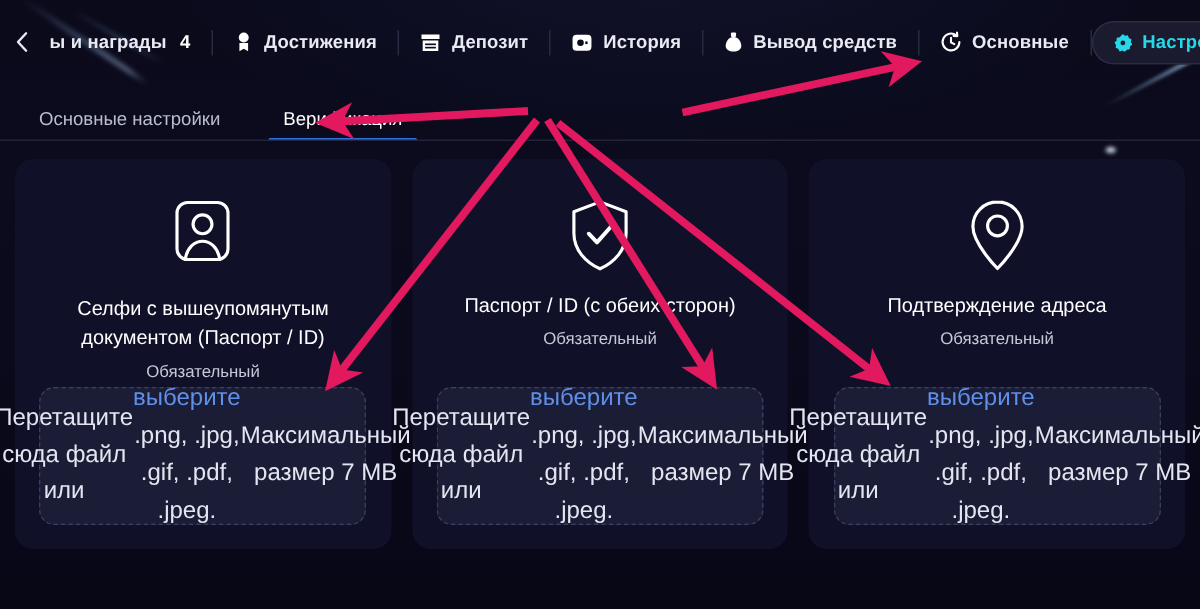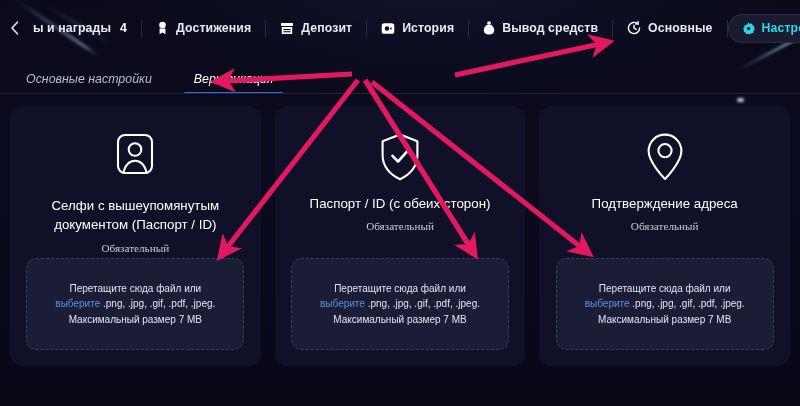--- a/index.html
+++ b/index.html
@@ -140,21 +140,20 @@
     position: relative;
     height: 38px;
     z-index: 5;
   }
   .tabs {
     display: flex;
     align-items: flex-end;
     height: 100%;
     padding-left: 8px;
     gap: 6px;
-    font-style: italic;
   }
   .tab {
     position: relative;
     font-size: 12.4px;
     color: #b9bdd0;
     padding: 0 18px 8px 18px;
     cursor: pointer;
     white-space: nowrap;
   }
   .tab.active { color: #ffffff; }
@@ -204,36 +203,35 @@
     color: #ffffff;
     text-align: center;
     line-height: 1.45;
     max-width: 215px;
   }
   .card-sub {
     font-size: 11.2px;
     color: #c6c9d8;
     text-align: left;
     margin-top: 7px;
-    font-family: Liberation Serif, serif;
   }
   .dropzone {
     margin-top: auto;
     width: 100%;
     max-width: 218px;
     height: 92px;
     border-radius: 10px;
     background: #1a1d35;
     border: 1px dashed #39405e;
     display: flex;
-    flex-direction: column;
+    flex-direction: row;
     align-items: center;
     justify-content: center;
     text-align: center;
-    font-size: 10px;
+    font-size: 16px;
     line-height: 1.55;
     color: #e3e6f0;
     cursor: pointer;
   }
   .dropzone .pick { color: #5f8fe8; }
 
   
   .card.c1 { margin-top: 0px; }
   .card.c2 { margin-top: 0px; }
   .card.c3 { margin-top: 0px; }

